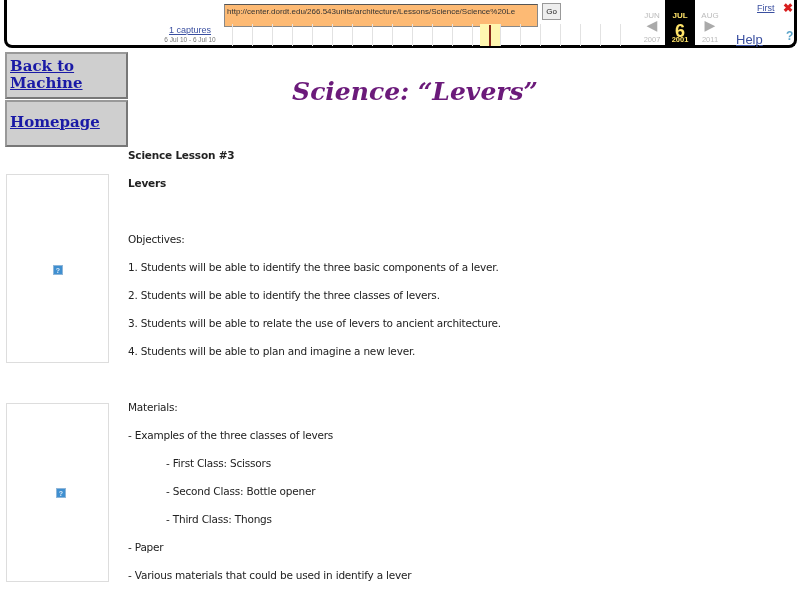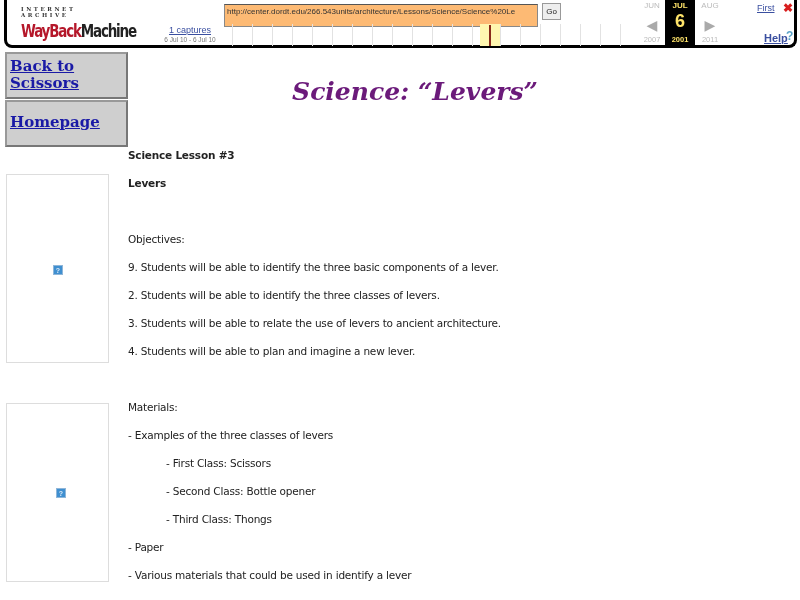--- a/index.html
+++ b/index.html
@@ -32,32 +32,32 @@
       background: #eee; border: 1px solid #999; font-size: 8px; color: #222; text-align: center; line-height: 15px;
     }
 
     #wm-sparkline { position: absolute; left: 225px; top: 24px; width: 405px; height: 22px; }
     #wm-sparkline .tick { position: absolute; top: 0; width: 1px; height: 22px; background: #e2e2e2; }
     #wm-sparkline .hl { position: absolute; left: 248px; top: 0; width: 20px; height: 22px; background: #fff7b0; }
     #wm-sparkline .cap { position: absolute; left: 257px; top: 1px; width: 2px; height: 21px; background: #8a2a1a; }
 
     #wm-cal { position: absolute; left: 630px; top: 0; width: 90px; height: 46px; }
     #wm-cal .col { position: absolute; top: 0; width: 30px; text-align: center; font-family: "Liberation Sans", sans-serif; }
-    #wm-cal .col .m { font-size: 8px; color: #bbb; margin-top: 1px; }
+    #wm-cal .col .m { font-size: 8px; color: #bbb; margin-top: 11px; }
     #wm-cal .col .y { font-size: 7.5px; color: #bbb; position: absolute; top: 35px; width: 100%; }
     #wm-cal .prev { left: 0; } #wm-cal .next { left: 58px; }
     #wm-cal .arrow { position: absolute; top: 17px; width: 100%; font-size: 14px; color: #aaa; }
     #wm-cal .cur { left: 28px; width: 30px; height: 46px; background: #000; }
     #wm-cal .cur .m { color: #ffe46a; font-weight: bold; }
     #wm-cal .cur .d { color: #ffe46a; font-weight: bold; font-size: 18px; line-height: 18px; margin-top: 2px; }
     #wm-cal .cur .y { color: #ffe46a; font-weight: bold; }
 
     #wm-close { position: absolute; left: 750px; top: 3px; font-size: 9px; color: #3a4fa0; text-decoration: underline; }
     #wm-close-x { position: absolute; left: 776px; top: 1px; font-size: 12px; color: #d81e1e; font-weight: bold; }
-    #wm-help { position: absolute; left: 757px; top: 32px; font-size: 11px; color: #3a4fa0; text-decoration: underline; font-weight: bold; }
+    #wm-help { position: absolute; left: 729px; top: 32px; font-size: 13px; color: #3a4fa0; text-decoration: underline; }
     #wm-help-q { position: absolute; left: 779px; top: 29px; font-size: 12px; color: #5aa3c9; font-weight: bold; }
 
     
     .navbox {
       position: absolute; left: 5px; width: 123px; background: #cfcfcf;
       border: 2px solid #999; border-right-color: #777; border-bottom-color: #777;
       font-family: "DejaVu Serif", serif; font-weight: bold; font-size: 15px;
     }
     .navbox a { color: #1a1aa6; text-decoration: underline; line-height: 17px; display: block; }
     #nav-back { top: 52px; height: 47px; padding: 4px 3px; }
@@ -79,26 +79,20 @@
     #img2 .broken { left: 49px; top: 84px; }
 
     .txt { position: absolute; left: 128px; font-family: "DejaVu Sans", sans-serif; font-size: 10.5px; color: #222; white-space: nowrap; letter-spacing: -0.2px; }
     .bold { font-weight: bold; }
     .indent { left: 166px; }
   </style>
 </head>
 <body>
 
 <div id="wm-toolbar">
-  <div id="wm-logo">
-    <div class="ia">INTERNET ARCHIVE</div>
-    <div class="wb">
-      <span class="way">WayBack</span><span class="mac">Machine</span>
-    </div>
-  </div>
 
   <div id="wm-captures">
     <a>1 captures</a>
     <div class="range">6 Jul 10 - 6 Jul 10</div>
   </div>
 
   <div id="wm-url">http://center.dordt.edu/266.543units/architecture/Lessons/Science/Science%20Le</div>
   <div id="wm-go">Go</div>
 
   <div id="wm-sparkline">
@@ -144,40 +138,40 @@
     </div>
   </div>
 
   <a id="wm-close">First</a>
   <span id="wm-close-x">✖</span>
   <a id="wm-help">Help</a>
   <span id="wm-help-q">?</span>
 </div>
 
 <div id="nav-back" class="navbox">
-  <a>Back to Scissors</a>
+  <a>Back to Machine</a>
 </div>
 <div id="nav-home" class="navbox">
   <a>Homepage</a>
 </div>
 
 <div id="page-title">Science: “Levers”</div>
 
 <div id="img1" class="imgbox">
   <div class="broken">?</div>
 </div>
 <div id="img2" class="imgbox">
   <div class="broken">?</div>
 </div>
 
 <div class="txt bold" style="top:149px">Science Lesson #3</div>
 <div class="txt bold" style="top:177px">Levers</div>
 
 <div class="txt" style="top:233px">Objectives:</div>
-<div class="txt" style="top:261px">9.  Students will be able to identify the three basic components of a lever.</div>
+<div class="txt" style="top:261px">1.  Students will be able to identify the three basic components of a lever.</div>
 <div class="txt" style="top:289px">2. Students will be able to identify the three classes of levers.</div>
 <div class="txt" style="top:317px">3. Students will be able to relate the use of levers to ancient architecture.</div>
 <div class="txt" style="top:345px">4. Students will be able to plan and imagine a new lever.</div>
 
 <div class="txt" style="top:401px">Materials:</div>
 <div class="txt" style="top:429px">- Examples of the three classes of levers</div>
 <div class="txt indent" style="top:457px">- First Class: Scissors</div>
 <div class="txt indent" style="top:485px">- Second Class: Bottle opener</div>
 <div class="txt indent" style="top:513px">- Third Class: Thongs</div>
 <div class="txt" style="top:541px">- Paper</div>

